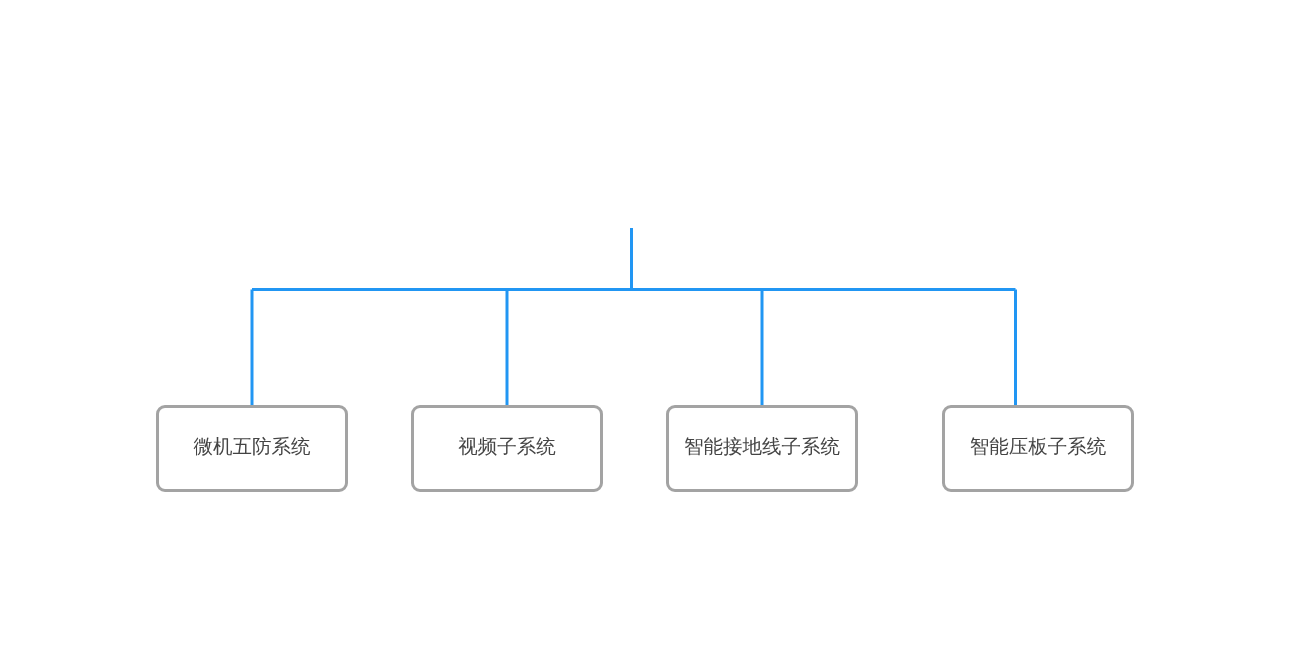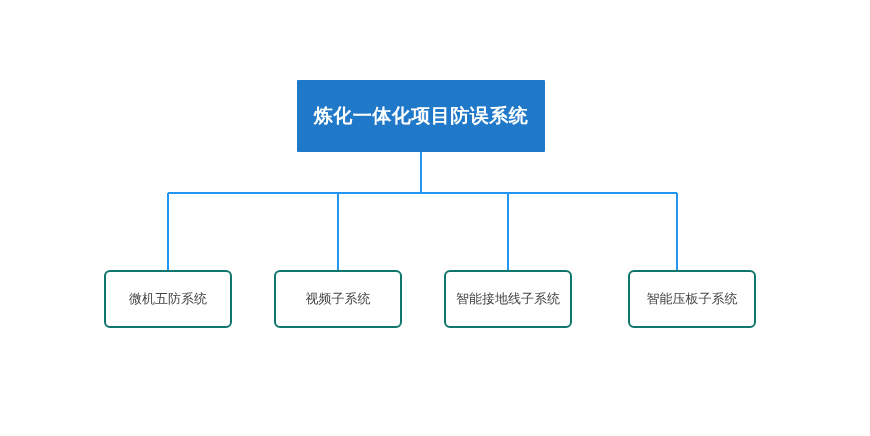--- a/index.html
+++ b/index.html
@@ -45,21 +45,21 @@
     font-size: 19px;
     font-weight: bold;
     letter-spacing: 0.5px;
     border-radius: 1px;
   }
   .node-child {
     top: 270px;
     width: 128px;
     height: 58px;
     background: #ffffff;
-    border: 2px solid #0f766e;
+    border: 2px solid #a3a3a3;
     border-radius: 6px;
     color: #444444;
     font-size: 13px;
     font-weight: normal;
   }
   .node-child .label {
     display: block;
     padding: 0 4px;
     white-space: nowrap;
   }
@@ -77,23 +77,20 @@
     <g stroke="#2196f3" stroke-width="2" fill="none" stroke-linecap="butt">
       <line x1="421" y1="152" x2="421" y2="193"></line>
       <line x1="168" y1="193" x2="677" y2="193"></line>
       <line x1="168" y1="193" x2="168" y2="270"></line>
       <line x1="338" y1="193" x2="338" y2="270"></line>
       <line x1="508" y1="193" x2="508" y2="270"></line>
       <line x1="677" y1="193" x2="677" y2="270"></line>
     </g>
   </svg>
 
-  <div class="node node-root">
-    <span class="label">炼化一体化项目防误系统</span>
-  </div>
 
   <div class="node node-child child-0">
     <span class="label">微机五防系统</span>
   </div>
 
   <div class="node node-child child-1">
     <span class="label">视频子系统</span>
   </div>
 
   <div class="node node-child child-2">

